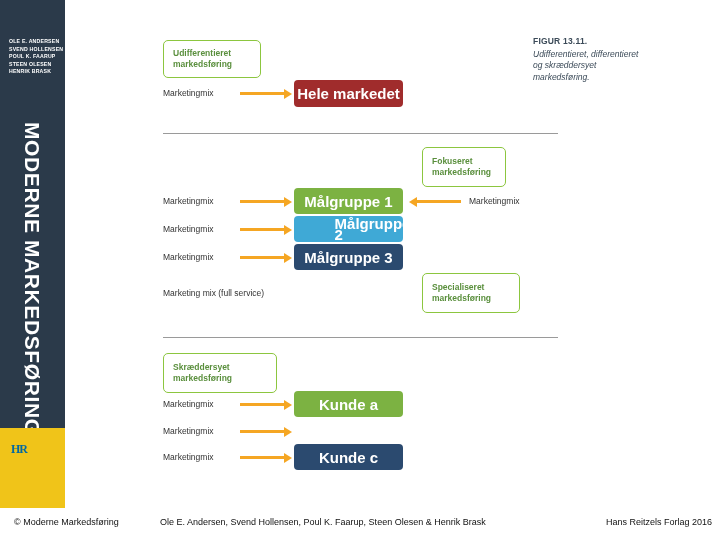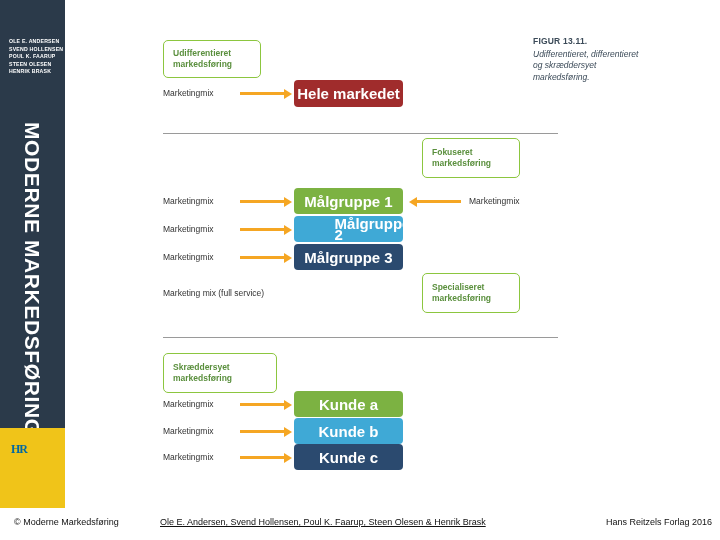--- a/index.html
+++ b/index.html
@@ -169,21 +169,21 @@
     position: absolute;
     left: 0;
     bottom: 0;
     width: 720px;
     height: 32px;
     background: #ffffff;
     font-size: 9px;
     color: #111111;
   }
   #footer-left  { position: absolute; left: 14px;  top: 9px; }
-  #footer-mid   { position: absolute; left: 160px; top: 9px; text-decoration: underline; }
+  #footer-mid   { position: absolute; left: 160px; top: 9px; }
   #footer-right { position: absolute; right: 8px;  top: 9px; }
 </style>
 </head>
 <body>
 
 <div id="sidebar">
   <div id="sidebar-authors" style="white-space:pre-line;">Ole E. Andersen
 Svend Hollensen
 Poul K. Faarup
 Steen Olesen
@@ -205,21 +205,21 @@
 
   <div class="mix-label" style="left:98px; top:88px;">Marketingmix</div>
 
   <div class="arrow" style="left:175px; top:92px; width:45px;"></div>
 
   <div class="box solid-box" style="left:229px; top:80px; width:109px; height:27px; background:#a02c2c;">Hele markedet</div>
 
   <div class="divider" style="left:98px; top:133px; width:395px;"></div>
 
 
-  <div class="box outline-box" style="left:357px; top:138px; width:98px; height:40px;">Fokuseret markedsføring</div>
+  <div class="box outline-box" style="left:357px; top:147px; width:84px; height:40px;">Fokuseret markedsføring</div>
 
   <div class="mix-label" style="left:98px; top:196px;">Marketingmix</div>
   <div class="arrow" style="left:175px; top:200px; width:45px;"></div>
   <div class="box solid-box" style="left:229px; top:188px; width:109px; height:26px; background:#7cb242;">Målgruppe 1</div>
   <div class="arrow arrow-left" style="left:351px; top:200px; width:45px;"></div>
   <div class="mix-label" style="left:404px; top:196px;">Marketingmix</div>
 
   <div class="mix-label" style="left:98px; top:224px;">Marketingmix</div>
   <div class="arrow" style="left:175px; top:228px; width:45px;"></div>
   <div class="box solid-box" style="left:229px; top:216px; width:109px; height:26px; background:#3fa9d6;padding-left:48px;">Målgruppe 2</div>
@@ -234,21 +234,20 @@
   <div class="divider" style="left:98px; top:337px; width:395px;"></div>
 
   <div class="box outline-box" style="left:98px; top:353px; width:114px; height:40px;">Skræddersyet markedsføring</div>
 
   <div class="mix-label" style="left:98px; top:399px;">Marketingmix</div>
   <div class="arrow" style="left:175px; top:403px; width:45px;"></div>
   <div class="box solid-box" style="left:229px; top:391px; width:109px; height:26px; background:#7cb242;">Kunde a</div>
 
   <div class="mix-label" style="left:98px; top:426px;">Marketingmix</div>
   <div class="arrow" style="left:175px; top:430px; width:45px;"></div>
-  <div class="box solid-box" style="left:229px; top:418px; width:109px; height:26px; background:#3fa9d6;">Kunde b</div>
 
   <div class="mix-label" style="left:98px; top:452px;">Marketingmix</div>
   <div class="arrow" style="left:175px; top:456px; width:45px;"></div>
   <div class="box solid-box" style="left:229px; top:444px; width:109px; height:26px; background:#2b4a6f;">Kunde c</div>
 
 </div>
 
 <div id="footer">
   <div id="footer-left">© Moderne Markedsføring</div>
   <div id="footer-mid">Ole E. Andersen, Svend Hollensen, Poul K. Faarup, Steen Olesen &amp; Henrik Brask</div>

